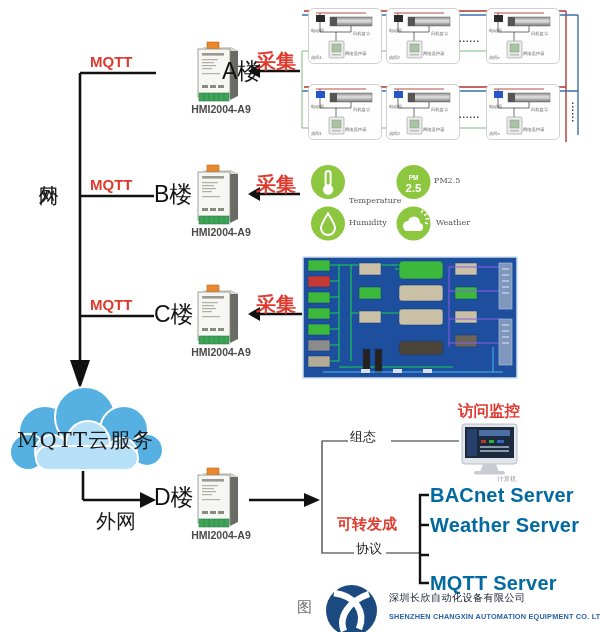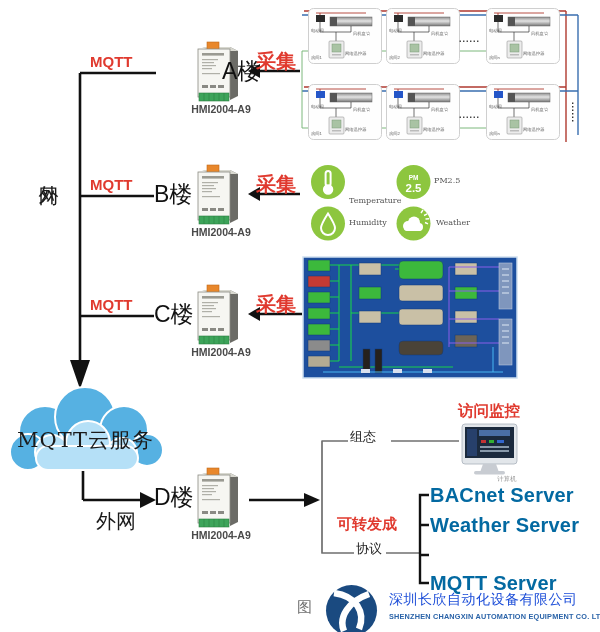--- a/index.html
+++ b/index.html
@@ -10,21 +10,21 @@
   .mqtt{font-size:15px;font-weight:bold;color:#e03a2f;}
   .caiji{font-size:20px;font-weight:bold;color:#e03a2f;}
   .bldg{font-size:23px;color:#111;}
   .hmi{font-size:10.5px;font-weight:bold;color:#4a4a4a;width:70px;text-align:center;}
   .vert{writing-mode:vertical-rl;text-orientation:upright;font-size:20px;letter-spacing:2px;}
   .cloudtxt{font-family:"DejaVu Serif",serif;font-size:21px;letter-spacing:1px;color:#1a1a1a;}
   .branchtxt{font-size:13px;color:#222;}
   .redsmall{font-size:15px;font-weight:bold;color:#e03a2f;}
   .server{font-size:20px;font-weight:600;color:#0369a1;letter-spacing:0.2px;}
   .sensorlbl{font-family:"DejaVu Serif",serif;font-size:8px;color:#555;}
-  .cn{font-size:14px;color:#1d4ed8;letter-spacing:0.5px;font-weight:500;}
+  .cn{font-size:10px;color:#0f172a;letter-spacing:0.5px;font-weight:500;}
   .en{font-size:7.3px;font-weight:bold;color:#2a63a8;letter-spacing:0.2px;}
   .figchar{font-size:15px;color:#6f6f6f;}
 </style>
 </head>
 <body>
 
 <div id="stage">
 
 <svg class="canvas" width="600" height="632" viewBox="0 0 600 632">
   <defs>

